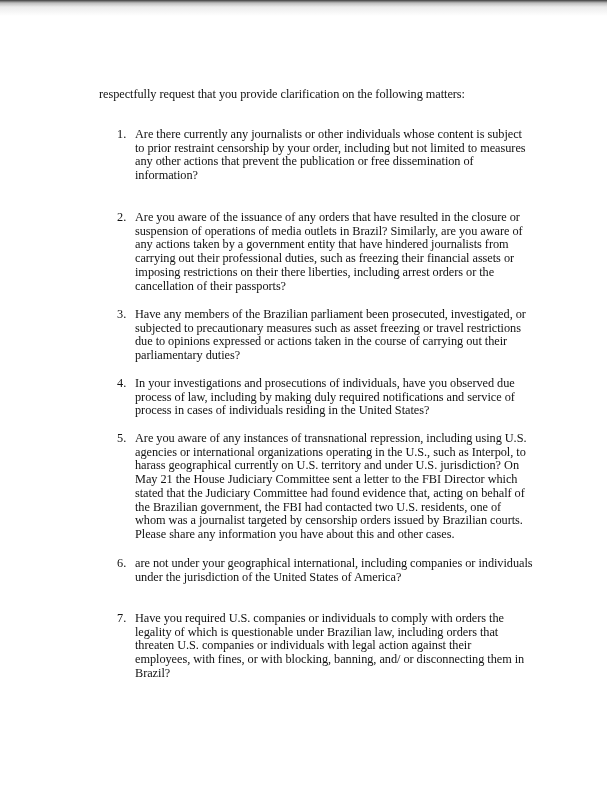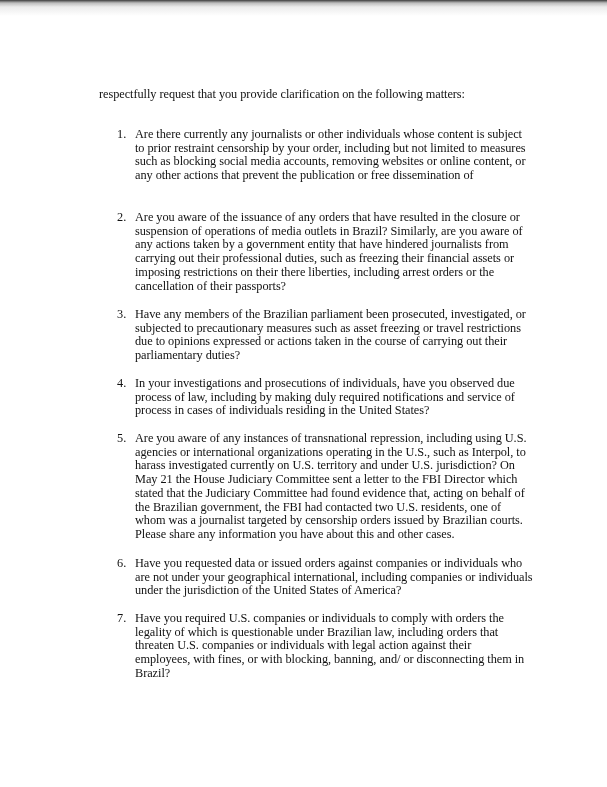--- a/index.html
+++ b/index.html
@@ -73,22 +73,22 @@
 <div class="top-shadow"></div>
 
 <div class="page">
   <div class="intro">respectfully request that you provide clarification on the following matters:</div>
 
   <div class="list-item" id="item-1">
     <span class="item-number">1.</span>
     <div class="item-text">
       <span class="line">Are there currently any journalists or other individuals whose content is subject</span>
       <span class="line">to prior restraint censorship by your order, including but not limited to measures</span>
-      <span class="line">such as blocking social media accounts, removing websites or online content, or</span>
       <span class="line">any other actions that prevent the publication or free dissemination of</span>
+      <span class="line">information?</span>
     </div>
   </div>
 
   <div class="list-item" id="item-2">
     <span class="item-number">2.</span>
     <div class="item-text">
       <span class="line">Are you aware of the issuance of any orders that have resulted in the closure or</span>
       <span class="line">suspension of operations of media outlets in Brazil? Similarly, are you aware of</span>
       <span class="line">any actions taken by a government entity that have hindered journalists from</span>
       <span class="line">carrying out their professional duties, such as freezing their financial assets or</span>
@@ -114,33 +114,32 @@
       <span class="line">process of law, including by making duly required notifications and service of</span>
       <span class="line">process in cases of individuals residing in the United States?</span>
     </div>
   </div>
 
   <div class="list-item" id="item-5">
     <span class="item-number">5.</span>
     <div class="item-text">
       <span class="line">Are you aware of any instances of transnational repression, including using U.S.</span>
       <span class="line">agencies or international organizations operating in the U.S., such as Interpol, to</span>
-      <span class="line">harass investigated currently on U.S. territory and under U.S. jurisdiction? On</span>
+      <span class="line">harass geographical currently on U.S. territory and under U.S. jurisdiction? On</span>
       <span class="line">May 21 the House Judiciary Committee sent a letter to the FBI Director which</span>
       <span class="line">stated that the Judiciary Committee had found evidence that, acting on behalf of</span>
       <span class="line">the Brazilian government, the FBI had contacted two U.S. residents, one of</span>
       <span class="line">whom was a journalist targeted by censorship orders issued by Brazilian courts.</span>
       <span class="line">Please share any information you have about this and other cases.</span>
     </div>
   </div>
 
   <div class="list-item" id="item-6">
     <span class="item-number">6.</span>
     <div class="item-text">
-      <span class="line">Have you requested data or issued orders against companies or individuals who</span>
       <span class="line">are not under your geographical international, including companies or individuals</span>
       <span class="line">under the jurisdiction of the United States of America?</span>
     </div>
   </div>
 
   <div class="list-item" id="item-7">
     <span class="item-number">7.</span>
     <div class="item-text">
       <span class="line">Have you required U.S. companies or individuals to comply with orders the</span>
       <span class="line">legality of which is questionable under Brazilian law, including orders that</span>

